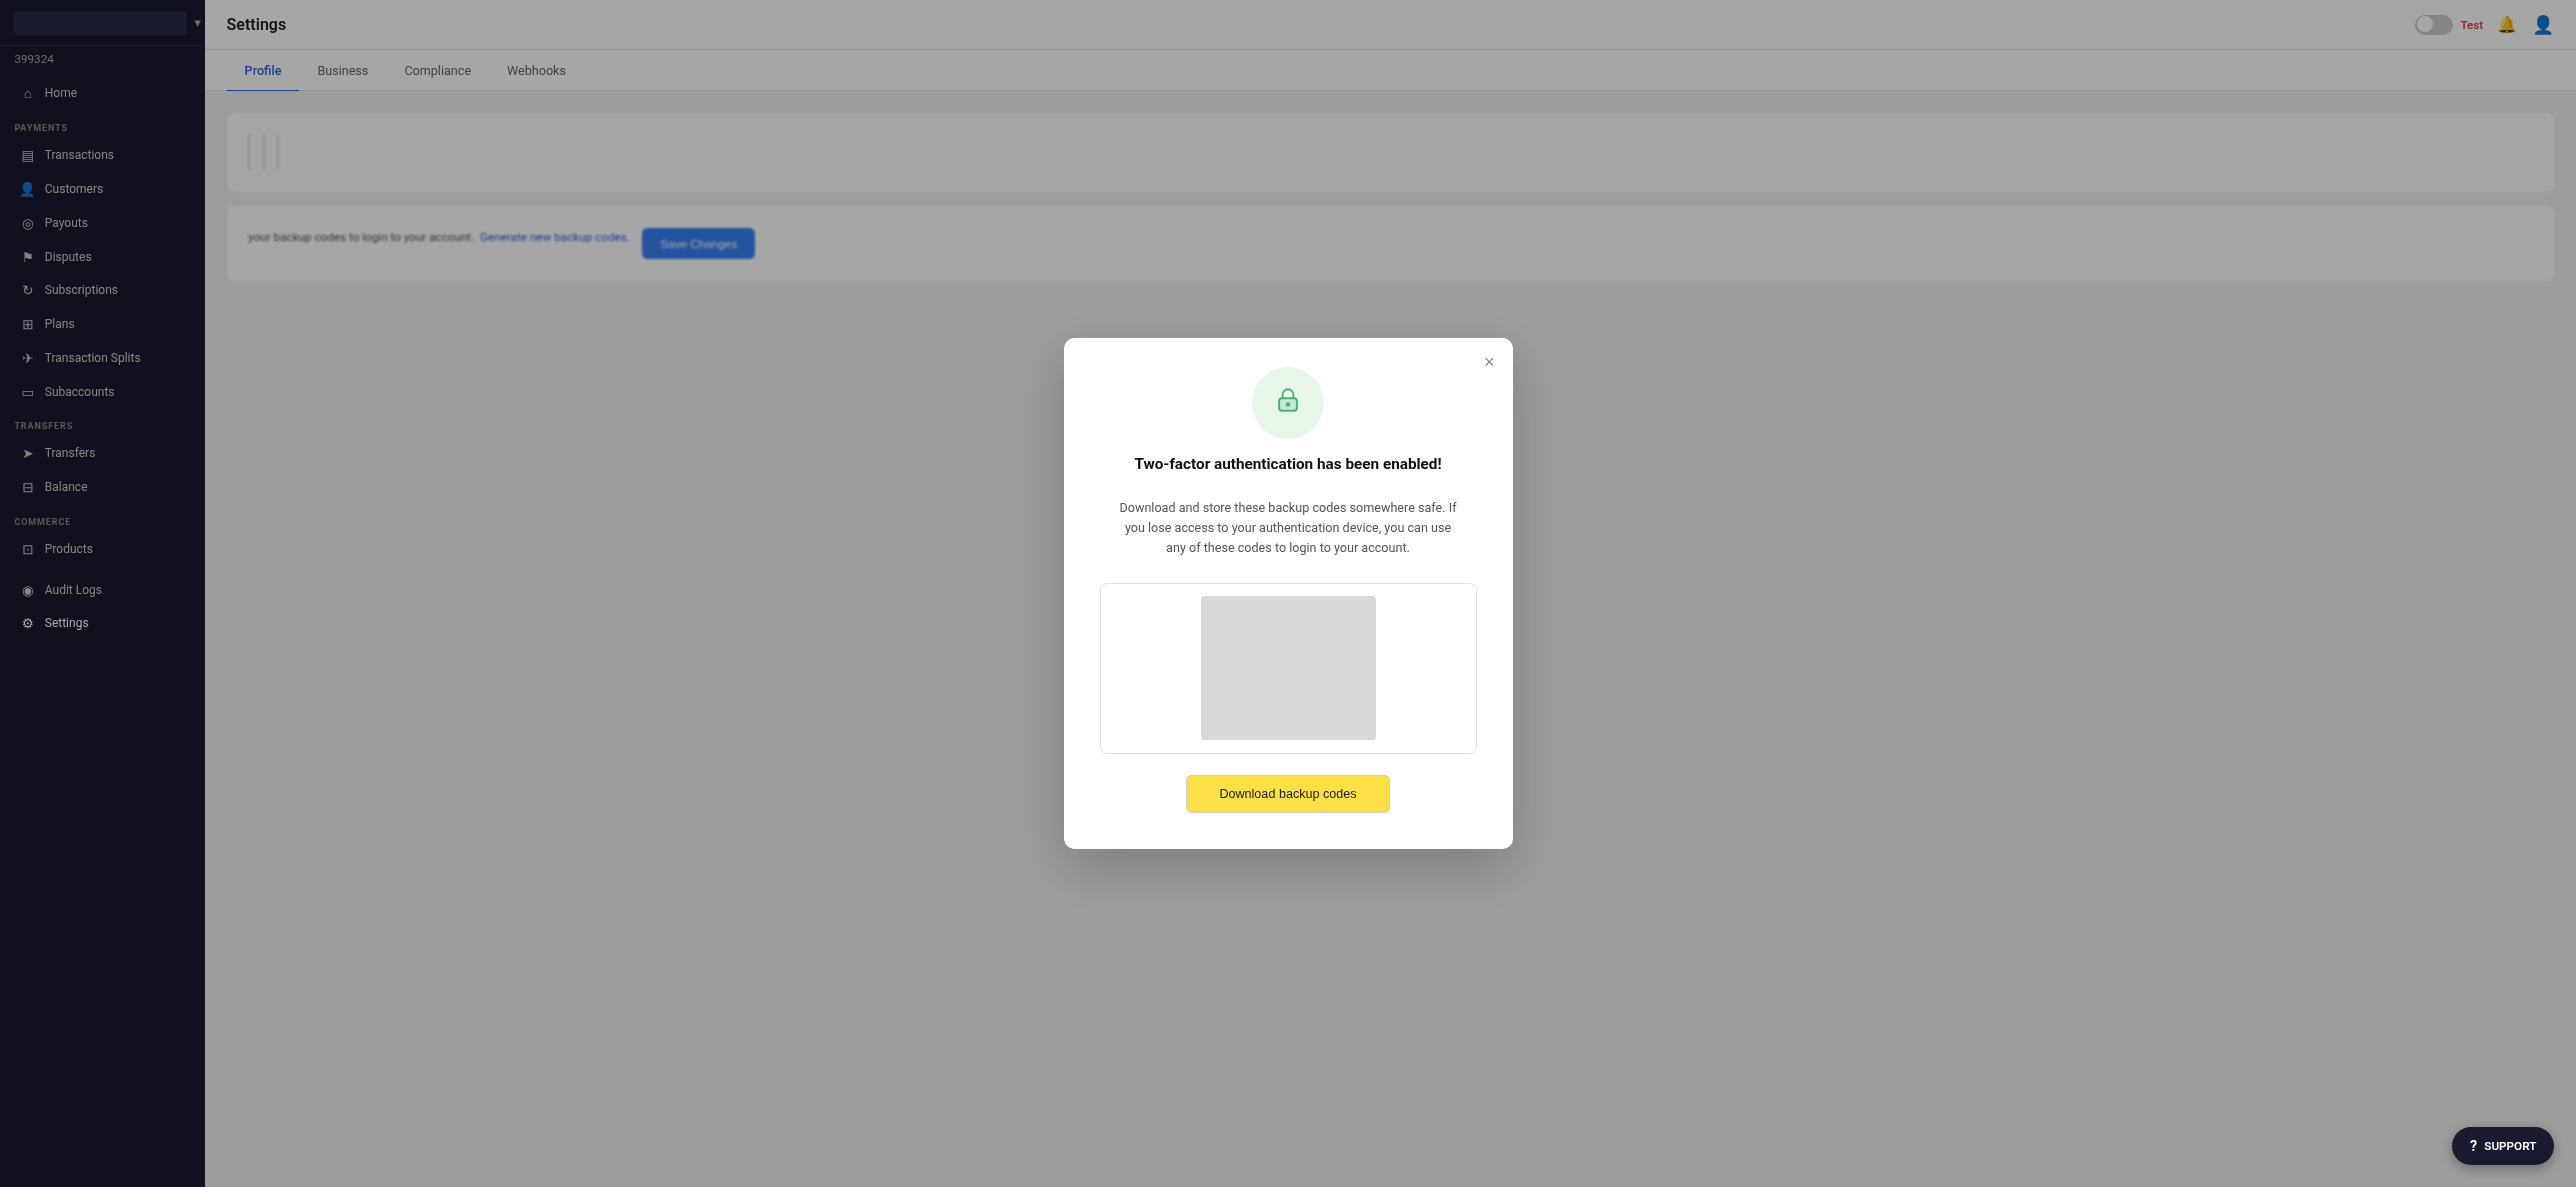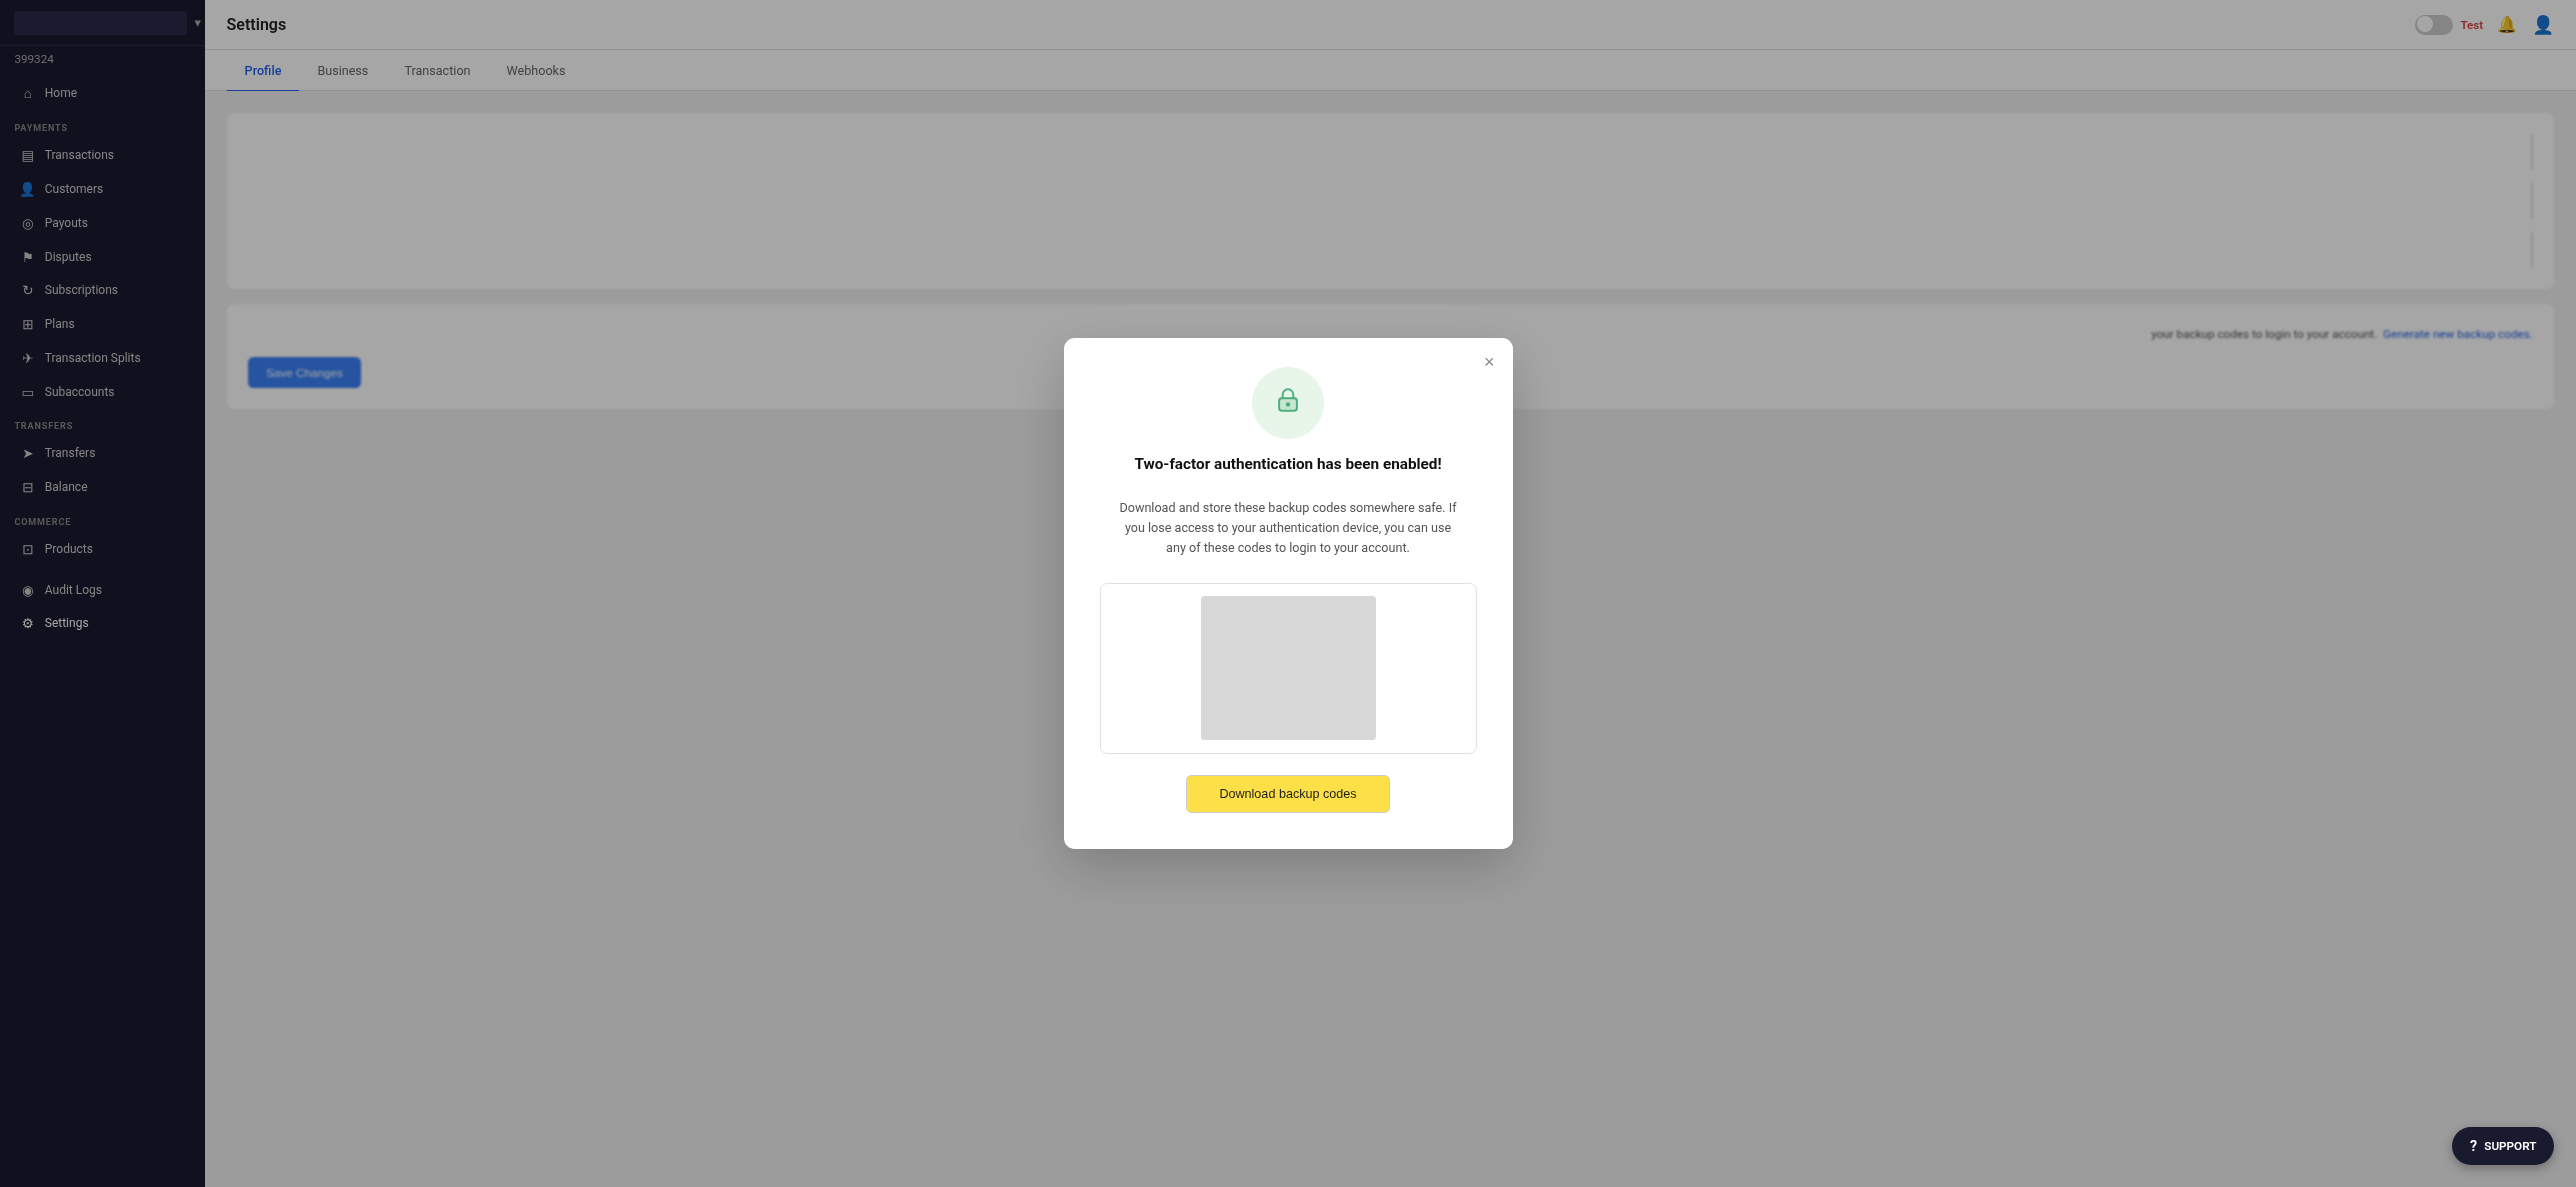--- a/index.html
+++ b/index.html
@@ -157,23 +157,22 @@
       display: flex;
       flex-direction: column;
       gap: 14.4px;
       filter: blur(0.9px);
     }
     .content-card {
       background: #fff;
       border-radius: 7.2px;
       padding: 21.6px;
       display: flex;
-      flex-direction: column;
+      flex-direction: row;
       gap: 12.6px;
-      align-items: flex-end;
     }
     .input-placeholder {
       height: 36px;
       background: #f5f5f5;
       border: 0.9px solid #e0e0e0;
       border-radius: 5.4px;
     }
 
     
     .overlay {
@@ -386,21 +385,21 @@
         <span class="toggle-label">Test</span>
       </div>
       <span class="bell-icon">🔔</span>
       <span class="user-icon">👤</span>
     </div>
   </div>
 
   <div class="settings-tabs">
     <div class="tab active">Profile</div>
     <div class="tab">Business</div>
-    <div class="tab">Transaction</div>
+    <div class="tab">Compliance</div>
     <div class="tab">Webhooks</div>
   </div>
 
   <div class="page-content">
     <div class="content-card">
       <div class="input-placeholder"></div>
       <div class="input-placeholder"></div>
       <div class="input-placeholder"></div>
     </div>
     <div class="content-card">

